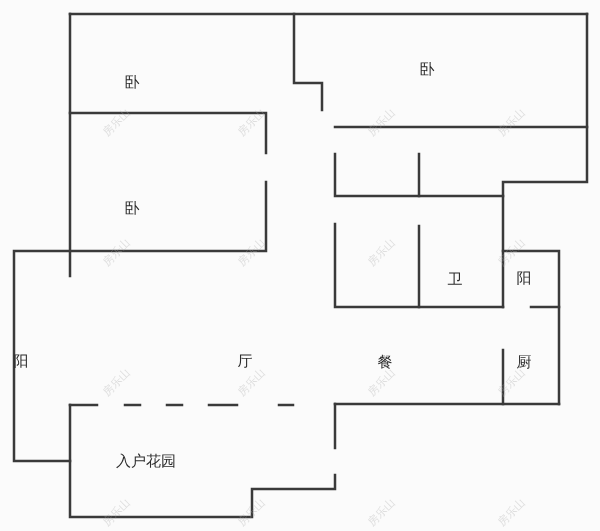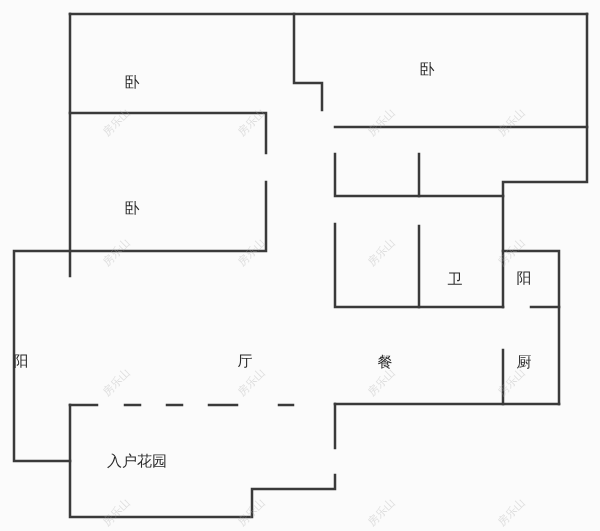--- a/index.html
+++ b/index.html
@@ -74,13 +74,13 @@
 
 <div class="room-label" style="left:132px;top:82px">卧</div>
 <div class="room-label" style="left:427px;top:69px">卧</div>
 <div class="room-label" style="left:132px;top:208px">卧</div>
 <div class="room-label" style="left:455px;top:279px">卫</div>
 <div class="room-label" style="left:524px;top:278px">阳</div>
 <div class="room-label" style="left:21px;top:361px">阳</div>
 <div class="room-label" style="left:245px;top:361px">厅</div>
 <div class="room-label" style="left:385px;top:362px">餐</div>
 <div class="room-label" style="left:524px;top:362px">厨</div>
-<div class="room-label" style="left:137px;top:461px">入户花园</div>
+<div class="room-label" style="left:146px;top:461px">入户花园</div>
 
 </body></html>

